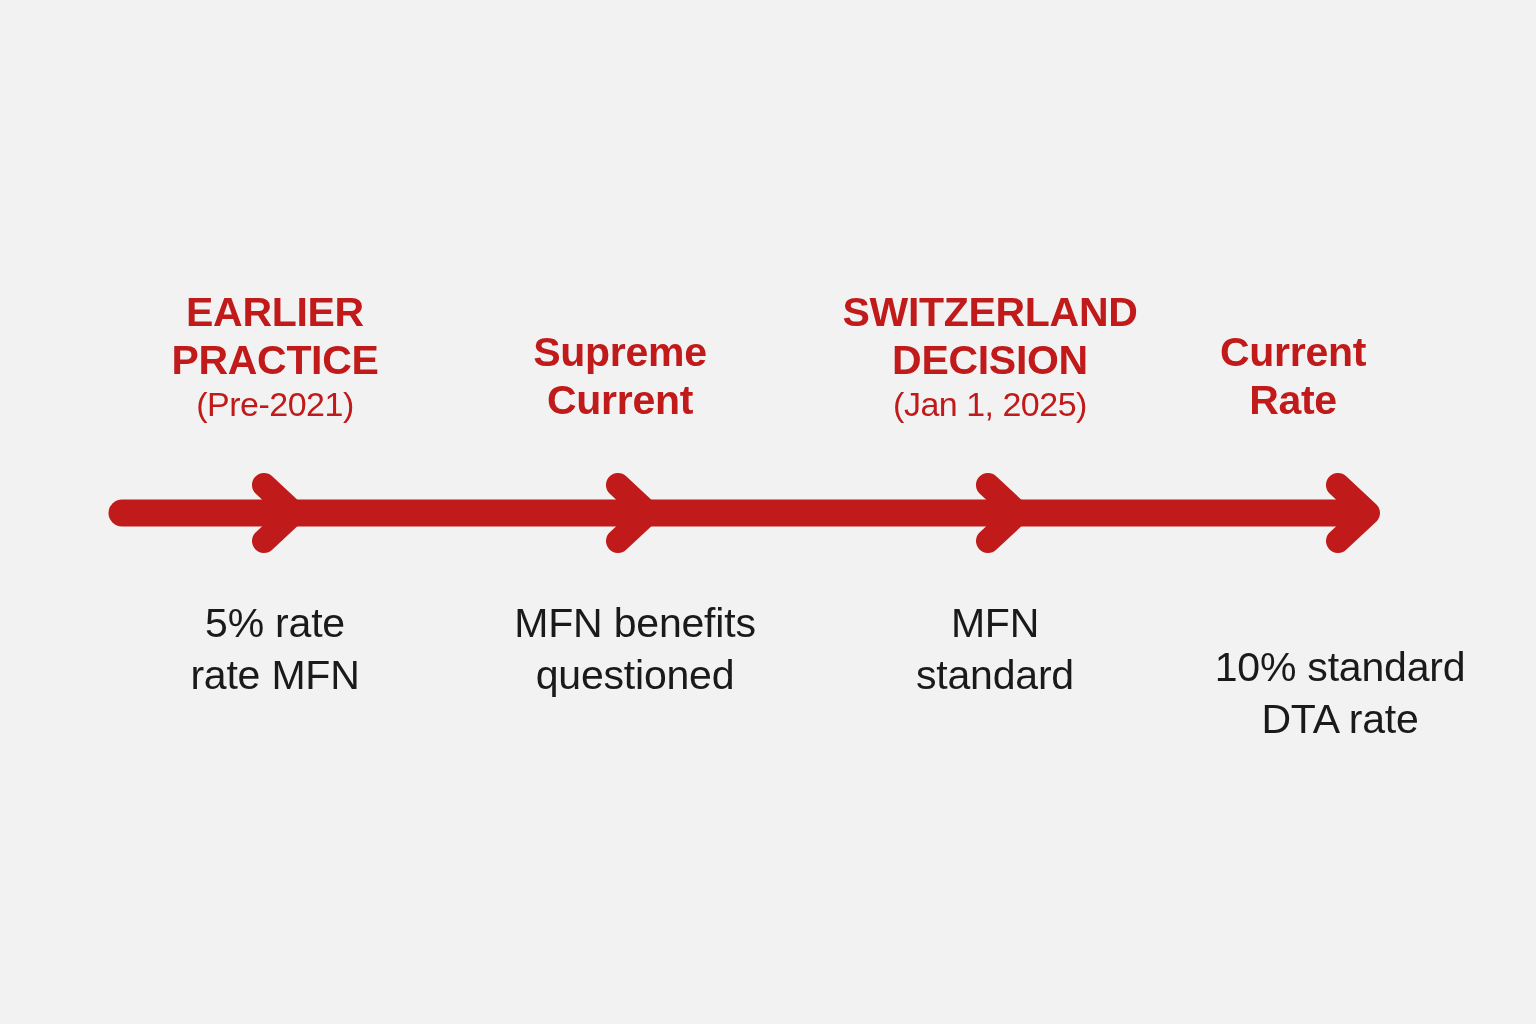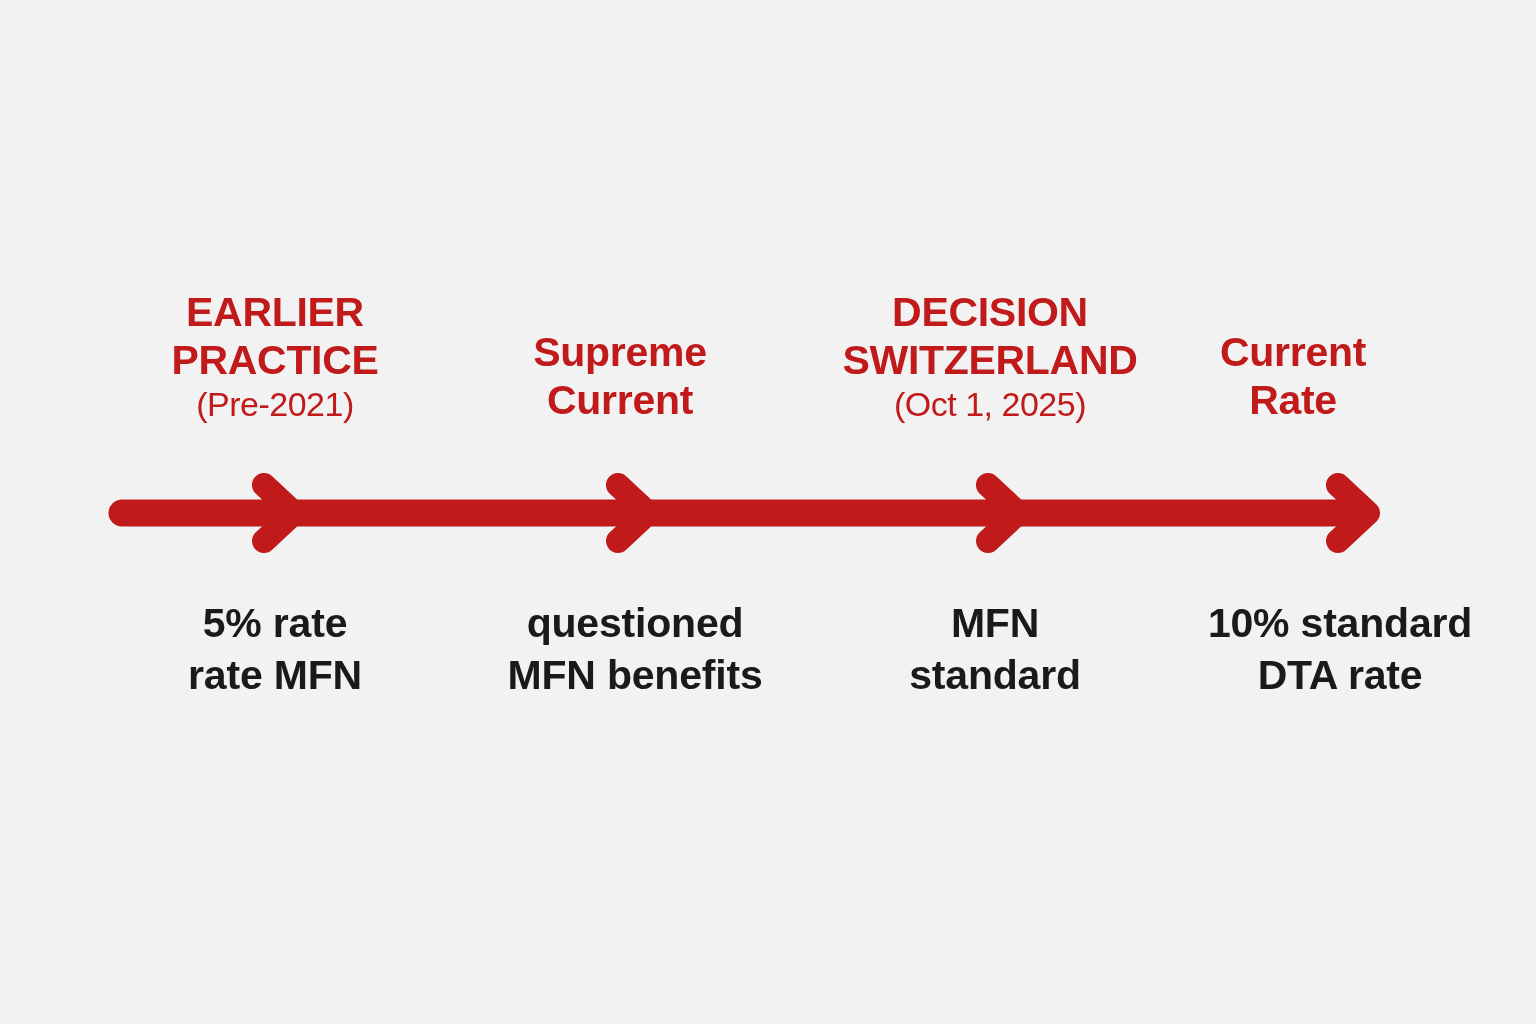--- a/index.html
+++ b/index.html
@@ -68,51 +68,51 @@
     position: absolute;
     left: 0;
     top: 597px;
     width: 1536px;
   }
   .caption {
     position: absolute;
     text-align: center;
     color: #1a1a1a;
     font-size: 41px;
-    font-weight: bold;
+    font-weight: normal;
     line-height: 1.28;
     letter-spacing: -0.2px;
   }
   .caption-0 { left: 95px;   width: 360px; }
   .caption-1 { left: 450px;  width: 370px; }
   .caption-2 { left: 830px;  width: 330px; }
-  .caption-3 { left: 1160px; width: 360px; }
+  .caption-3 { left: 1160px; width: 360px; margin-top: 44px; }
 </style>
 </head>
 <body>
 
 <div class="canvas">
 
   <div class="headings-row">
 
     <div class="heading heading-0">
       <span class="hl">EARLIER</span>
       <span class="hl">PRACTICE</span>
       <span class="date">(Pre-2021)</span>
     </div>
 
     <div class="heading heading-1">
       <span class="hl">Supreme</span>
       <span class="hl">Current</span>
     </div>
 
     <div class="heading heading-2">
+      <span class="hl">SWITZERLAND</span>
       <span class="hl">DECISION</span>
-      <span class="hl">SWITZERLAND</span>
-      <span class="date">(Oct 1, 2025)</span>
+      <span class="date">(Jan 1, 2025)</span>
     </div>
 
     <div class="heading heading-3">
       <span class="hl">Current</span>
       <span class="hl">Rate</span>
     </div>
 
   </div>
 
   <div class="timeline">
@@ -128,22 +128,22 @@
   </div>
 
   <div class="captions">
 
     <div class="caption caption-0">
       <div>5% rate</div>
       <div>rate MFN</div>
     </div>
 
     <div class="caption caption-1">
+      <div>MFN benefits</div>
       <div>questioned</div>
-      <div>MFN benefits</div>
     </div>
 
     <div class="caption caption-2">
       <div>MFN</div>
       <div>standard</div>
     </div>
 
     <div class="caption caption-3">
       <div>10% standard</div>
       <div>DTA rate</div>

